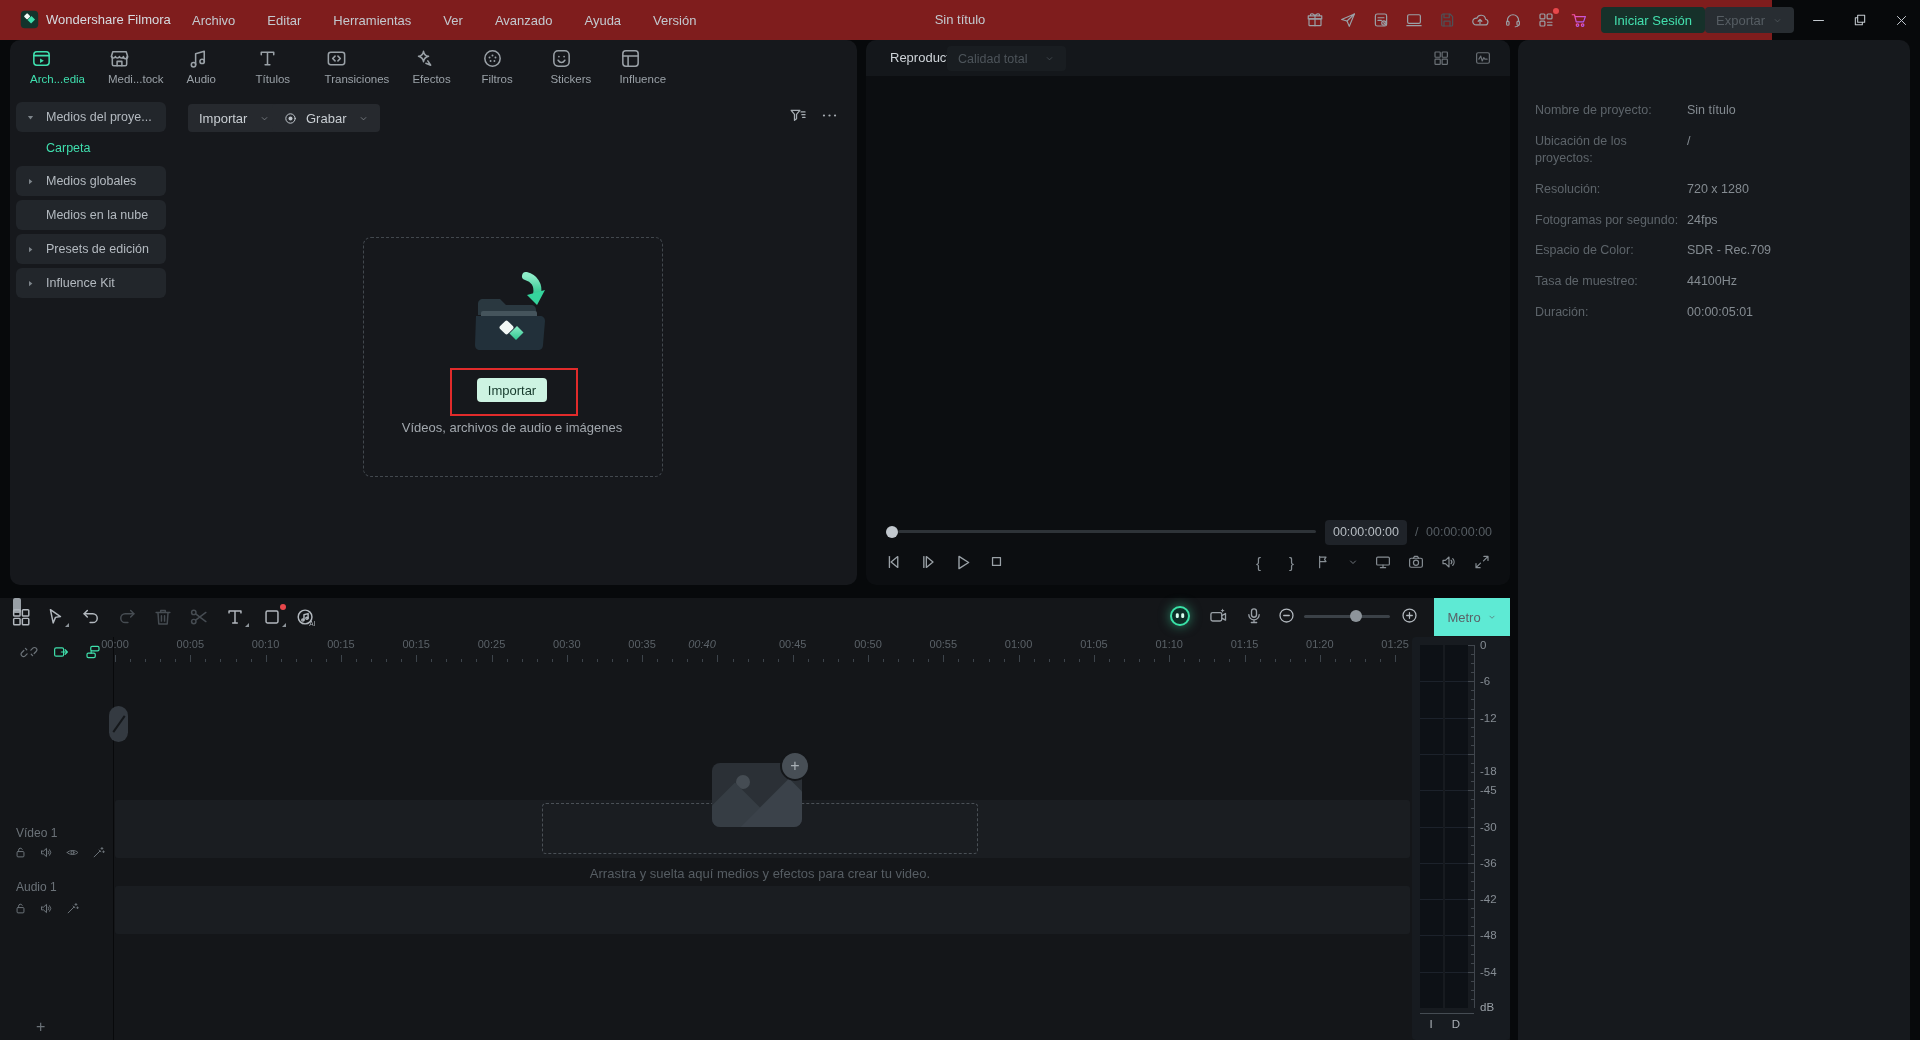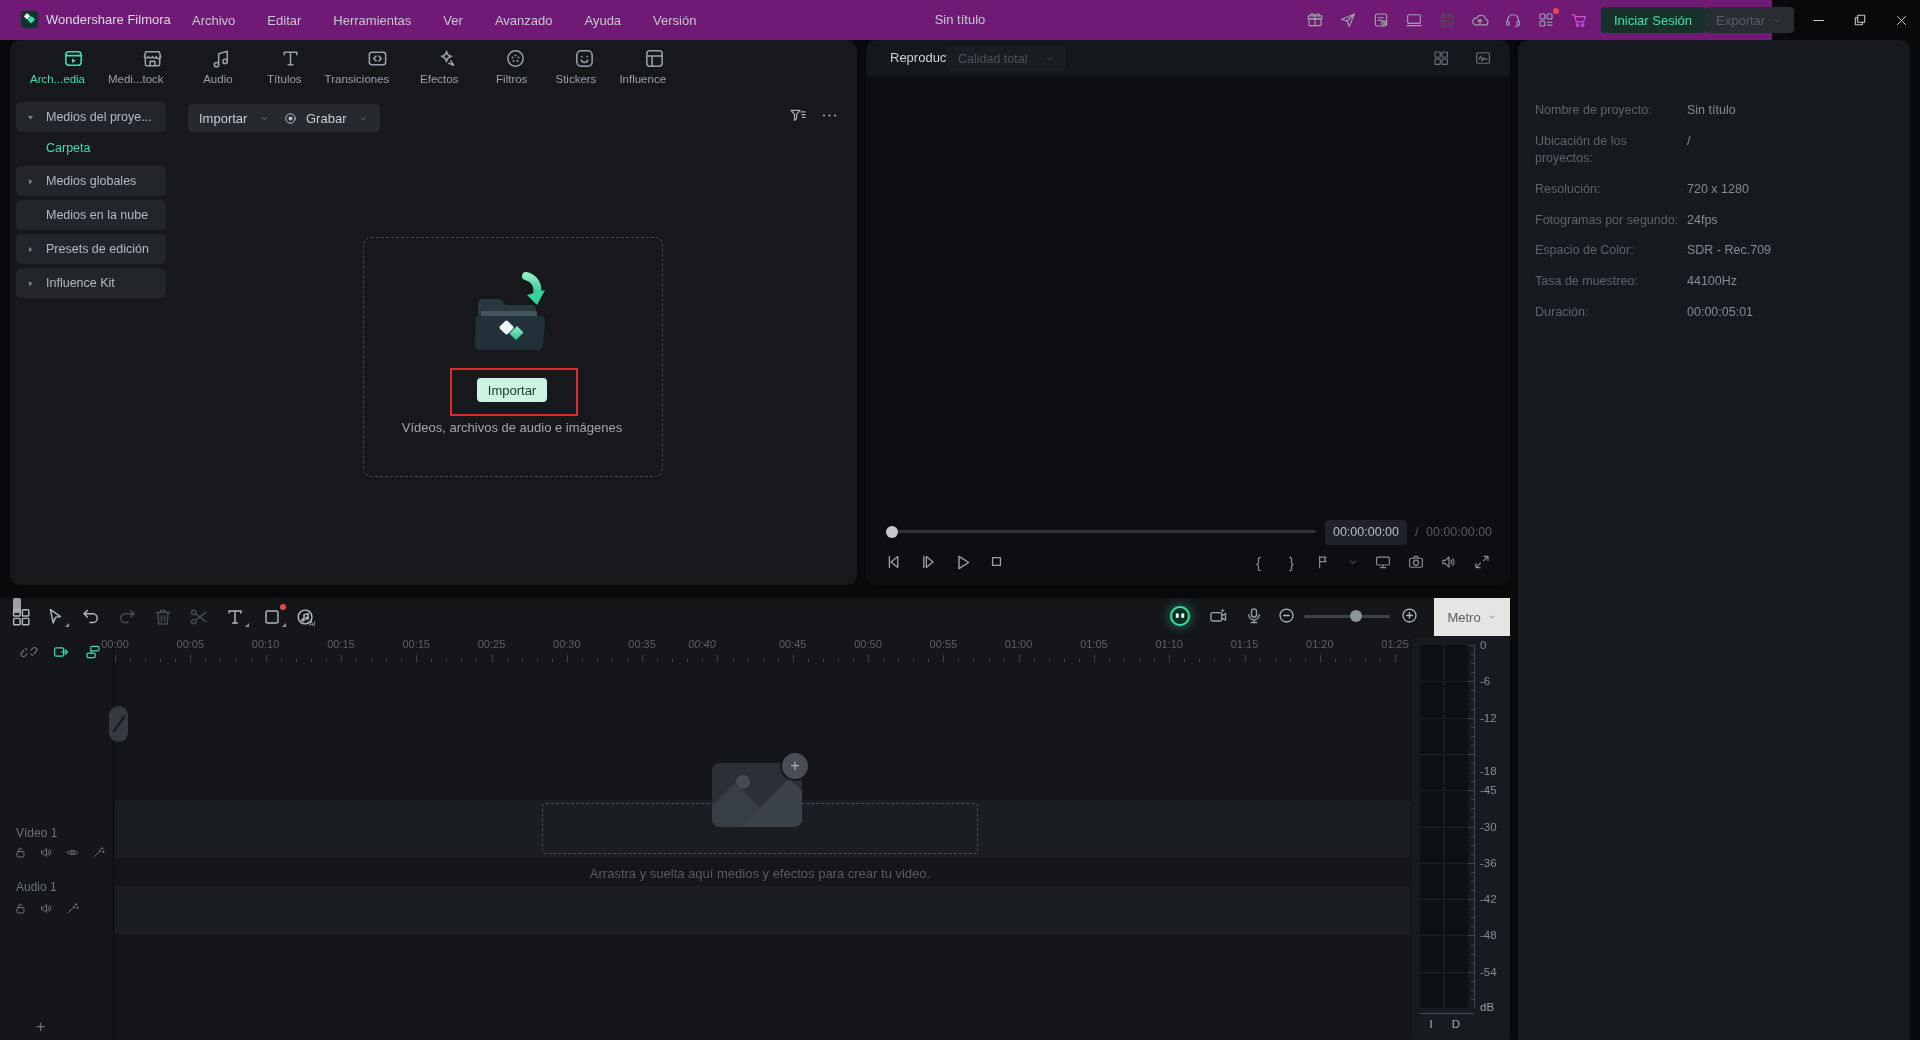--- a/index.html
+++ b/index.html
@@ -1,38 +1,38 @@
 <!DOCTYPE html>
 <html><head>
 <meta charset="utf-8">
 <style>
   html,body{margin:0;padding:0;background:#060809}
   #app{position:relative;width:1920px;height:1040px;background:#07090b;
        font-family:"Liberation Sans",sans-serif;color:#c6ccd2;overflow:hidden;-webkit-font-smoothing:antialiased}
   svg{display:block}
   
-  #titlebar{position:absolute;left:0;top:0;width:1772px;height:40px;background:#701a75}
+  #titlebar{position:absolute;left:0;top:0;width:1772px;height:40px;background:#7f1d1d}
   #logo{position:absolute;left:20px;top:10px}
   #appname{position:absolute;left:46px;top:0;height:40px;line-height:40px;font-size:13px;color:#d6dbe0}
   #menu-items{position:absolute;left:192px;top:0;height:40px;display:flex;align-items:center;gap:32px;font-size:13px;color:#c3c9cf}
   .menu-item{cursor:pointer}
   #doc-title{position:absolute;left:860px;top:0;width:200px;height:40px;line-height:40px;text-align:center;font-size:13px;color:#c3c9cf}
   #titlebar-icons{position:absolute;left:1306px;top:0;height:40px;display:flex;align-items:center;gap:15px}
   .tbicon{position:relative;color:#9aa1a7;cursor:pointer}
   .tbicon.dim{color:#4d5359}
   .reddot{position:absolute;top:-3px;right:-4px;width:6px;height:6px;border-radius:50%;background:#e8474b}
   #login-btn{position:absolute;left:1601px;top:7px;height:26px;padding:0 13px;display:flex;align-items:center;
              background:#16312a;border-radius:4px;color:#43e0ae;font-size:13px;cursor:pointer}
   #export-btn{position:absolute;left:1705px;top:7px;height:26px;padding:0 11px;display:flex;align-items:center;gap:7px;
              background:#282d32;border-radius:4px;color:#565d63;font-size:13px;cursor:pointer}
   .winctl{position:absolute;top:0;height:40px;display:flex;align-items:center;color:#c3c9cf;cursor:pointer}
   
   #media-panel{position:absolute;left:10px;top:40px;width:847px;height:545px;background:#16181c;border-radius:10px}
   #media-tabs{position:absolute;left:20px;top:7px;display:flex;gap:23px}
-  .tab{display:flex;flex-direction:column;align-items:flex-end;gap:3px;color:#9aa1a7;cursor:pointer;font-size:11.5px;min-width:46px}
+  .tab{display:flex;flex-direction:column;align-items:flex-start;gap:3px;color:#9aa1a7;cursor:pointer;font-size:11.5px;min-width:46px}
   .tab.active{color:#3fdfae}
   #media-sidebar{position:absolute;left:6px;top:62px;width:150px}
   .side-item{position:relative;height:30px;margin-bottom:4px;background:#22262b;border-radius:6px;display:flex;align-items:center;
              padding-left:30px;font-size:12.5px;color:#b4bac0;cursor:pointer}
   .side-item .tri{position:absolute;left:10px;color:#7d848a;display:flex}
   .side-item.child{background:none;color:#3fdfae;height:24px;margin:2px 0 6px}
   .btn{display:inline-flex;align-items:center;background:#26292e;border-radius:4px;font-size:13px;color:#c9ced3;cursor:pointer}
   #importar-btn{position:absolute;left:178px;top:64px;height:28px;padding:0 11px;gap:12px}
   #grabar-btn{position:absolute;left:262px;top:64px;height:28px;padding:0 11px;gap:8px}
   #media-filter{position:absolute;left:778px;top:66px;color:#a7adb3;cursor:pointer}
@@ -71,21 +71,21 @@
   
   #timeline{position:absolute;left:0;top:598px;width:1510px;height:442px;background:#141619}
   .tlicon{position:absolute;top:8px;color:#b2b8be;cursor:pointer}
   .tlicon.dis{color:#464c52}
   .tlicon .corner{position:absolute;right:-3px;bottom:1px;width:0;height:0;border-left:4px solid transparent;border-bottom:4px solid #8d949a}
   .tlicon .reddot{top:-2px;right:-3px}
   #tl-right{position:absolute;left:1168px;top:6px;display:flex;align-items:center;gap:16px}
   .robot{filter:drop-shadow(0 0 6px rgba(62,226,168,.55))}
   #zoom-slider{position:absolute;left:1304px;top:17px;width:86px;height:3px;background:#3b4147;border-radius:2px;cursor:pointer}
   #zoom-knob{position:absolute;left:1350px;top:12px;width:12px;height:12px;border-radius:50%;background:#8d949a;cursor:pointer}
-  #metro-btn{position:absolute;left:1434px;top:0;width:76px;height:38px;background:#e5e5e5;color:#5a6167;font-size:13px;
+  #metro-btn{position:absolute;left:1434px;top:0;width:76px;height:38px;background:#5eead4;color:#5a6167;font-size:13px;
              display:flex;align-items:center;justify-content:center;gap:6px;cursor:pointer}
   #ruler{position:absolute;left:96px;top:39px;width:1314px;height:25px}
   .rlabel{position:absolute;top:1px;transform:translateX(-50%);font-size:11px;color:#5a6167;white-space:nowrap}
   .tick{position:absolute;bottom:0;width:1px;background:#3d444b}
   #playhead{position:absolute;left:13px;top:0;width:8px;height:15px;background:#99a0a6;border-radius:2px}
   #tl-divider{position:absolute;left:113px;top:39px;bottom:0;width:1px;background:#08090b}
   .lane{position:absolute;left:115px;width:1295px;background:#1a1d21;border-radius:3px}
   #tl-dropzone{position:absolute;left:542px;top:205px;width:434px;height:49px;border:1.5px dashed #4a5056;border-radius:4px;cursor:pointer}
   #media-ph{position:absolute;left:712px;top:165px;width:90px;height:64px;background:#2b3036;border-radius:8px;overflow:hidden}
   #media-ph .dot{position:absolute;left:24px;top:12px;width:14px;height:14px;border-radius:50%;background:#454c53}

